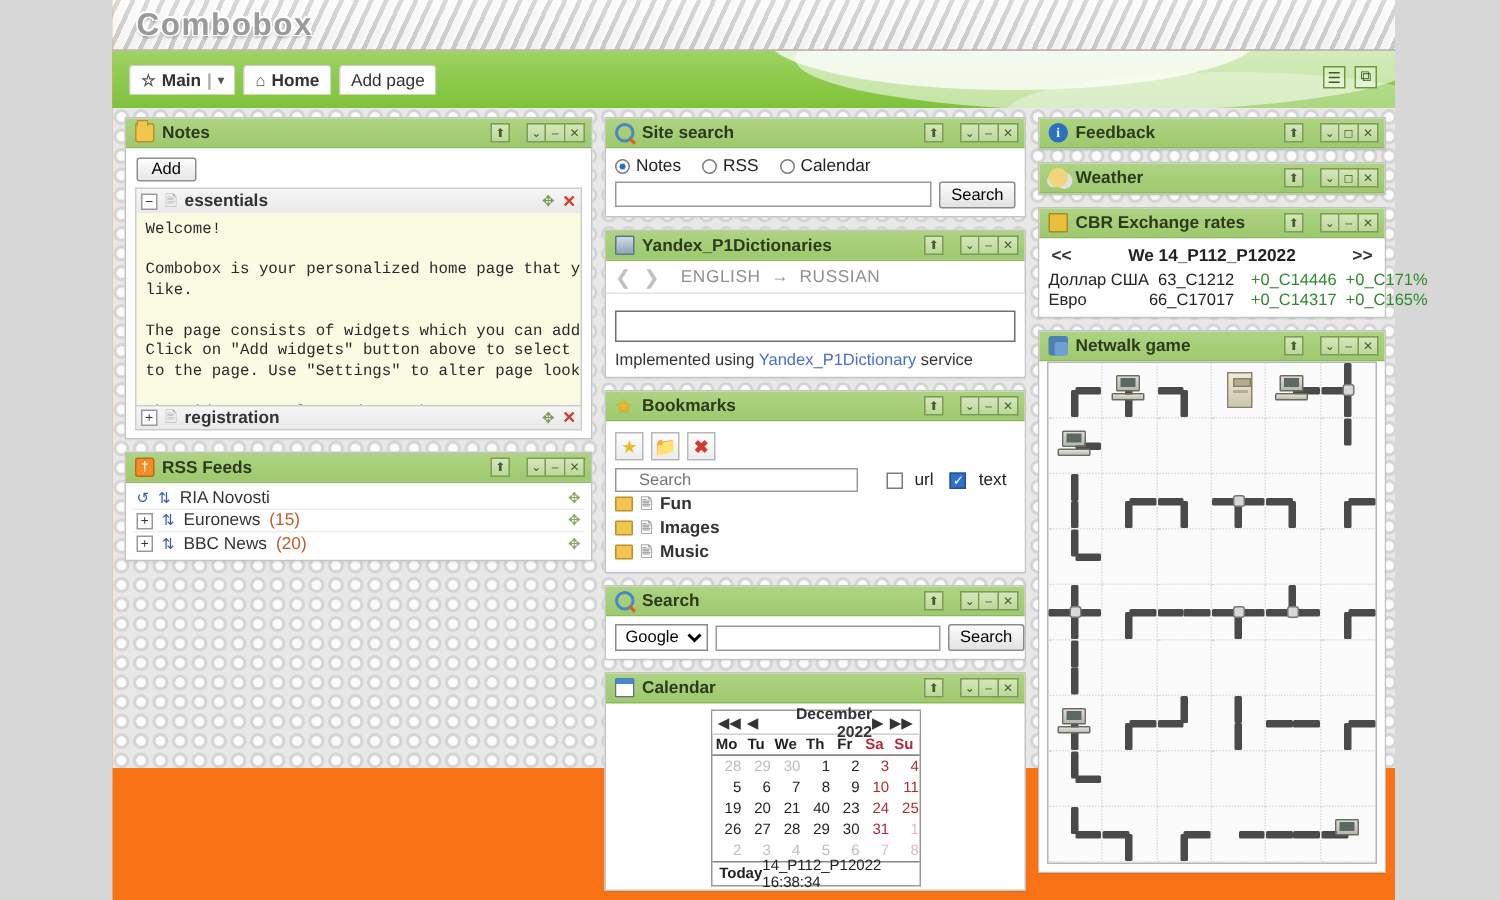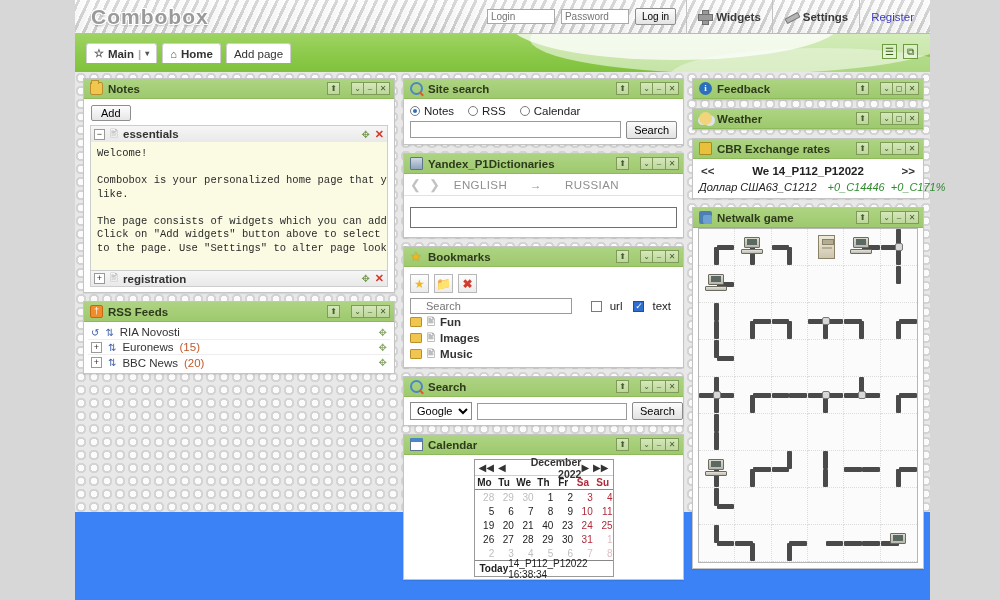--- a/index.html
+++ b/index.html
@@ -4,21 +4,21 @@
 <style>
   * { box-sizing: border-box; }
   html, body { margin:0; padding:0; }
   body {
     width:1000px; height:600px; overflow:hidden;
     background:#d7d7d7;
     font-family:"Liberation Sans", sans-serif;
     font-size:12px;
     color:#222;
   }
-  #page { position:absolute; left:75px; top:0; width:855px; height:600px; background:#3b82f6; }
+  #page { position:absolute; left:75px; top:0; width:855px; height:600px; background:#f97316; }
 
   
   .topbar {
     position:relative; height:34px;
     background:
       repeating-linear-gradient(115deg, rgba(255,255,255,.85) 0 2px, rgba(190,190,190,.5) 2px 5px, rgba(255,255,255,.7) 5px 9px),
       linear-gradient(#f3f3f3,#d2d2d2);
     border-bottom:1px solid #b9b9b9;
     display:flex; align-items:center;
   }
@@ -159,21 +159,21 @@
   .radio { width:10px; height:10px; border:1px solid #7a7a7a; border-radius:50%; background:#fff; position:relative; display:inline-block; cursor:pointer; }
   .radio.on::after { content:""; position:absolute; left:2px; top:2px; width:4px; height:4px; background:#2b6fc0; border-radius:50%; }
   .radiolbl { margin-right:10px; }
   .srchrow { display:flex; gap:5px; }
   .txt { flex:1; height:17px; border:1px solid #9a9a9a; background:#fff; padding:0 3px; font-size:11px; font-family:"Liberation Sans", sans-serif; }
   .btn { height:18px; font-size:11px; padding:0 7px; border:1px solid #8a8a8a; background:linear-gradient(#fcfcfc,#e2e2e2); border-radius:2px; cursor:pointer; font-family:"Liberation Sans", sans-serif; }
 
   
   .dictbar { display:flex; align-items:center; gap:8px; height:22px; padding:0 6px; border-bottom:1px solid #e2e2e2; }
   .arrowg { color:#c2c2c2; font-size:13px; cursor:pointer; }
-  .langs { color:#8f8f8f; font-size:11.5px; letter-spacing:.4px; display:flex; align-items:center; gap:23px; margin-left:6px; }
+  .langs { color:#8f8f8f; font-size:11.5px; letter-spacing:.4px; display:flex; align-items:center; gap:7px; margin-left:6px; }
   .dictinput { margin:6px 0 4px 0; height:21px; border:1px solid #6f6f6f; background:#fff; width:100%; }
   .dictfoot { font-size:11px; color:#333; padding-top:2px; }
   .dictfoot a { color:#4a6fc8; text-decoration:none; }
 
   
   .bmtools { display:flex; gap:5px; padding:2px 0 5px 0; }
   .bmtool { width:19px; height:19px; border:1px solid #b7b7b7; background:linear-gradient(#fdfdfd,#ececec); display:flex; align-items:center; justify-content:center; font-size:12px; cursor:pointer; }
   .bmsearchrow { display:flex; align-items:center; gap:5px; }
   .bmsearch { flex:1; height:16px; border:1px solid #9a9a9a; background:#fff; font-size:11px; color:#9a9a9a; padding:0 3px 0 15px; position:relative; }
   .bmsearchwrap { position:relative; flex:1; }
@@ -204,21 +204,21 @@
   .calgrid td.sel span { border:1px solid #666; padding:0 2px; display:inline-block; border-radius:2px; }
   .calfoot { display:flex; align-items:center; height:16px; border-top:1px solid #888; font-size:10px; padding:0 5px; }
   .calfoot .today { font-weight:bold; }
   .calfoot .stamp { margin-left:auto; }
 
   
   .fxnav { display:flex; align-items:center; font-size:11.5px; padding:1px 2px 3px 2px; }
   .fxnav .nv { cursor:pointer; color:#333; font-weight:bold; }
   .fxnav .dt { flex:1; text-align:center; font-weight:bold; font-size:11.5px; }
   .fxtable { width:100%; border-collapse:collapse; font-size:11px; }
-  .fxtable td { padding:0.5px 0; white-space:nowrap;font-style:italic; }
+  .fxtable td { padding:0.5px 0; white-space:nowrap; }
   .fxtable td.cur { text-align:right; padding-right:5px; }
   .fxtable td.up { color:#2f8a2f; text-align:right; padding-left:6px; }
 
   
   .nwtop { display:flex; justify-content:center; padding:5px 0 6px 0; }
   .nwbtn { font-size:11px; padding:2px 12px; border:1px solid #8a8a8a; background:linear-gradient(#fdfdfd,#e8e8e8); cursor:pointer; font-family:"Liberation Sans", sans-serif; }
   .nwboard { border:1px solid #b6b6b6; background:#fbfbfb; display:grid; grid-template-columns:repeat(6,1fr); }
   .nwcell { position:relative; height:37px; border-right:1px dotted #dcdcdc; border-bottom:1px dotted #dcdcdc; }
   .nwcell:nth-child(6n) { border-right:none; }
   .pipe { position:absolute; background:#4a4a4a; border-radius:1px; }
@@ -233,37 +233,20 @@
   .psrv::before { content:""; position:absolute; left:3px; top:3px; width:10px; height:4px; background:#b5ad93; border:1px solid #8a8268; }
   .psrv::after { content:""; position:absolute; left:3px; top:11px; width:10px; height:2px; background:#b5ad93; }
 </style>
 </head>
 <body>
 
 <div id="page">
 
   <div class="topbar">
     <div class="logo">Combobox</div>
-    <div class="topright">
-      <input class="logfield" placeholder="Login" style="">
-      <input class="logfield" placeholder="Password" style="">
-      <button class="loginbtn">Log in</button>
-      <div class="topsep"></div>
-      <div class="topitem">
-        <span class="plus-ico"></span>
-        <span>Widgets</span>
-      </div>
-      <div class="topsep"></div>
-      <div class="topitem">
-        <span class="wrench-ico"></span>
-        <span>Settings</span>
-      </div>
-      <div class="topsep"></div>
-      <div class="topitem reg">Register</div>
-    </div>
   </div>
 
   <div class="navband">
     <div class="swoosh1"></div>
     <div class="swoosh2"></div>
     <div class="swoosh3"></div>
     <div class="tabs">
       <div class="tab">
         <span class="star-ico">☆</span>
         <span>Main</span>
@@ -422,20 +405,23 @@
           <span class="arrowg">❮</span>
           <span class="arrowg">❯</span>
           <span class="langs">
             <span>ENGLISH</span>
             <span>→</span>
             <span>RUSSIAN</span>
           </span>
         </div>
         <div class="wbody">
           <input class="dictinput" value="" style="">
+          <div class="dictfoot">
+            <span>Implemented using </span><a href="#">Yandex_P1Dictionary</a><span> service</span>
+          </div>
         </div>
       </div>
 
       <div class="widget">
         <div class="wtitle">
           <span class="wicon ico-star">★</span>
           <span class="wname">Bookmarks</span>
           <span class="wctrls">
             <span class="wbtn solo">⬆</span>
             <span class="wctrl-group">
@@ -647,20 +633,26 @@
             <span class="nv">&gt;&gt;</span>
           </div>
           <table class="fxtable">
             <tbody>
                 <tr>
               <td>Доллар США</td>
               <td class="cur">63_C1212</td>
               <td class="up">+0_C14446</td>
               <td class="up">+0_C171%</td>
             </tr>
+            <tr>
+              <td>Евро</td>
+              <td class="cur">66_C17017</td>
+              <td class="up">+0_C14317</td>
+              <td class="up">+0_C165%</td>
+            </tr>
           </tbody>
             </table>
         </div>
       </div>
 
       <div class="widget">
         <div class="wtitle">
           <span class="wicon ico-net"></span>
           <span class="wname">Netwalk game</span>
           <span class="wctrls">

